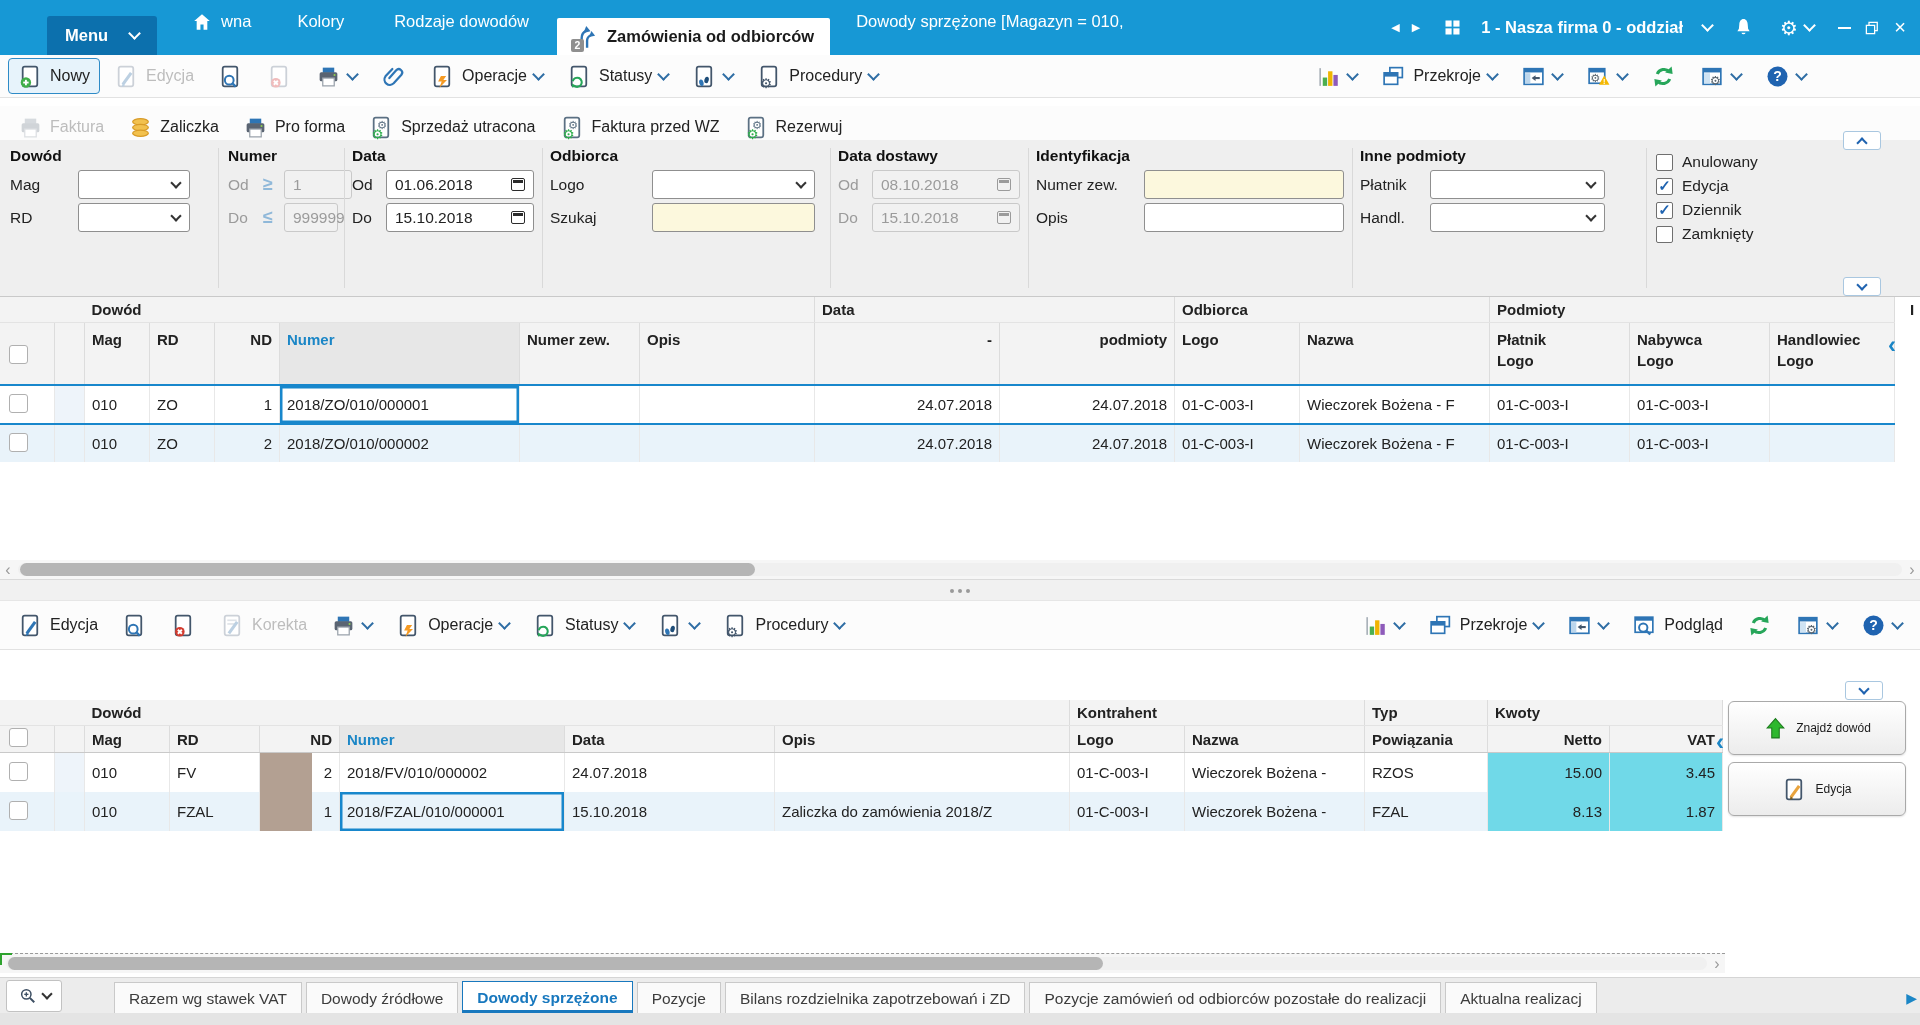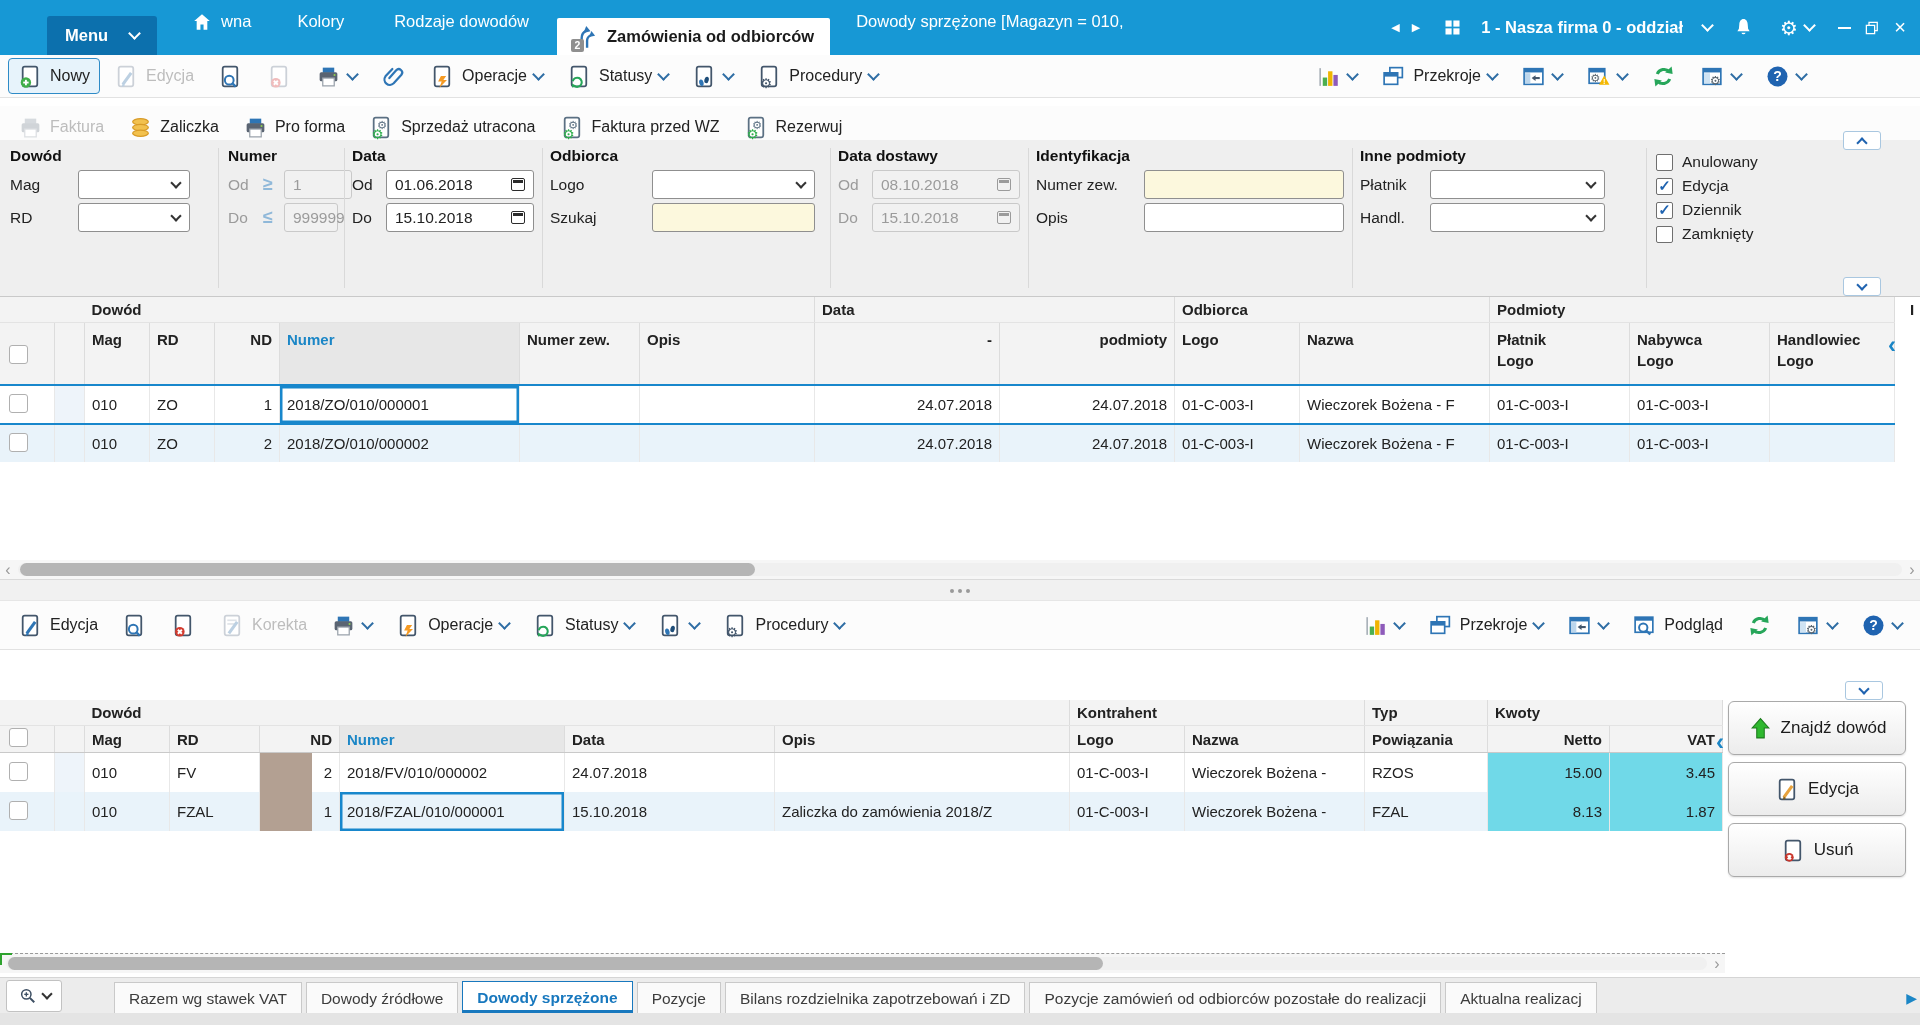--- a/index.html
+++ b/index.html
@@ -97,21 +97,21 @@
   .track{position:relative;height:13px;flex:1;background:#f0f0f0;border-radius:7px;margin:0 2px;}
   .thumb{position:absolute;top:0;height:13px;background:#b5b5b5;border-radius:7px;}
   .splitter{position:absolute;left:0;top:579px;width:1920px;height:21px;background:#f1f1f1;border-top:1px solid #dadada;
             border-bottom:1px solid #dadada;display:flex;align-items:center;justify-content:center;gap:4px;}
   .splitter i{width:4px;height:4px;border-radius:50%;background:#9a9a9a;}
   .dashedtop{border-top:1px dashed #9a9a9a;}
   .greencorner{position:absolute;left:0;top:-1px;width:10px;height:10px;border-left:2px solid #2fa32f;border-top:2px solid #2fa32f;}
   
   .side-buttons{position:absolute;left:1728px;top:701px;width:178px;display:flex;flex-direction:column;gap:7px;}
   .sbtn{height:52px;border:1px solid #a9a9a9;border-radius:6px;background:linear-gradient(#ffffff,#ececec);
-        display:flex;align-items:center;justify-content:center;gap:8px;font-size:17px;color:#1b1b1b;box-shadow:0 1px 2px rgba(0,0,0,.12);}
+        display:flex;align-items:center;justify-content:center;gap:8px;font-size:12px;color:#1b1b1b;box-shadow:0 1px 2px rgba(0,0,0,.12);}
   
   .tabsbar{position:absolute;left:0;top:977px;width:1920px;height:36px;background:#ececec;display:flex;align-items:flex-end;gap:8px;
            border-top:1px solid #d5d5d5;overflow:hidden;}
   .zoombtn{margin-left:6px;margin-bottom:2px;width:54px;height:30px;background:#fff;border:1px solid #c2c2c2;border-radius:3px;
            display:flex;align-items:center;justify-content:center;gap:5px;flex:none;}
   .btab{height:31px;background:#fafafa;border:1px solid #c9c9c9;border-bottom:none;display:flex;align-items:center;
         padding:0 14px;font-size:15.5px;color:#3c3c3c;white-space:nowrap;flex:none;}
   .btab.active{background:#fff;color:#1878be;font-weight:bold;border:1px solid #1878be;box-shadow:inset 0 -3px 0 #1878be;}
   .btab.clipped{max-width:170px;overflow:hidden;}
   .tabs-more{position:absolute;right:3px;bottom:8px;color:#1b86c6;font-size:14px;}
@@ -964,32 +964,20 @@
       <div class="sbtn">
         <span class="ic">
           <svg viewBox="0 0 24 24" width="25" height="25">
             <rect x="4.5" y="2.5" width="14" height="19" rx="2" fill="#fff" stroke="#43566b" stroke-width="1.7"></rect>
             <line x1="8.5" y1="19.5" x2="16.5" y2="8.5" stroke="#e8a33d" stroke-width="3"></line>
             <polygon points="7.5,22 8.2,18.8 10.6,20.5" fill="#7a5b1e"></polygon>
           </svg>
         </span>
         <span>Edycja</span>
       </div>
-      <div class="sbtn">
-        <span class="ic">
-          <svg viewBox="0 0 24 24" width="25" height="25">
-            <rect x="4.5" y="2.5" width="14" height="19" rx="2" fill="#fff" stroke="#43566b" stroke-width="1.7"></rect>
-            <circle cx="8" cy="18.5" r="4.2" fill="#c9352b"></circle>
-            <line x1="6.3" y1="16.8" x2="9.7" y2="20.2" stroke="#fff" stroke-width="1.6"></line>
-            <line x1="9.7" y1="16.8" x2="6.3" y2="20.2" stroke="#fff" stroke-width="1.6"></line>
-            <line x1="8" y1="16.2" x2="8" y2="20.8" stroke="#fff" stroke-width="1.6"></line>
-          </svg>
-        </span>
-        <span>Usuń</span>
-      </div>
     </div>
 
   <div class="hscroll dashedtop" style="top:953px;width:1725px;">
     <span class="greencorner"></span>
     <div class="track" style="margin-left:6px;">
         <div class="thumb" style="left:2px;width:1095px;"></div>
       </div>
     <span class="sc-arrow">›</span>
   </div>
 

